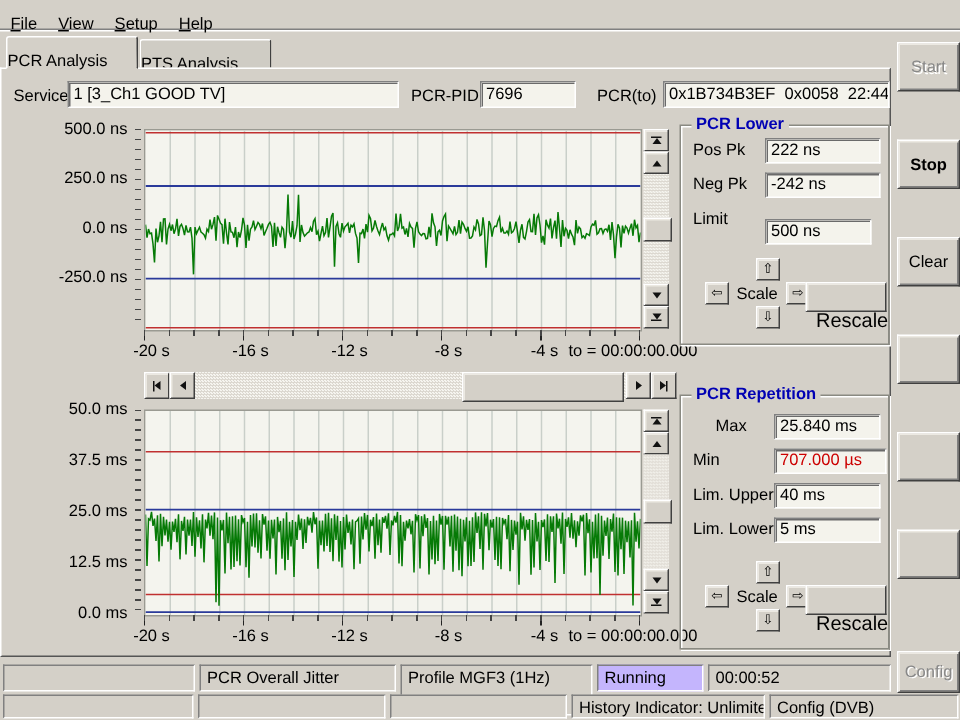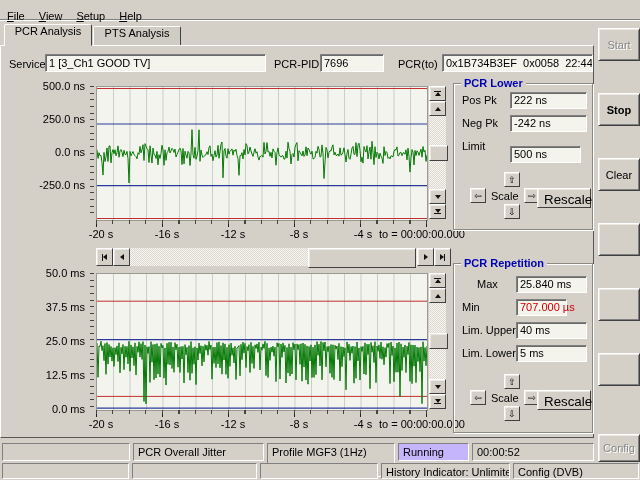--- a/index.html
+++ b/index.html
@@ -3,23 +3,23 @@
 <meta charset="utf-8">
 <style>
   html,body{margin:0;padding:0;}
   .app{position:relative;width:640px;height:480px;background:#d4d0c8;
        font-family:"Liberation Sans",sans-serif;font-size:11px;color:#000;overflow:hidden;}
   
   .menubar{position:absolute;left:0;top:0;width:640px;height:19px;display:flex;align-items:center;
            border-bottom:1px solid #808080;box-shadow:0 1px 0 #ffffff;}
   .menu-item{padding:2px 7px;cursor:default;margin-top:12px;}
   
-  .tab{position:absolute;box-sizing:border-box;background:#d4d0c8;text-align:center;
+  .tab{position:absolute;box-sizing:border-box;background:#d4d0c8;text-align:left;
        border:1px solid;border-color:#ffffff #404040 transparent #ffffff;
-       border-top-left-radius:2px;border-top-right-radius:2px;padding-top:0;}
+       border-top-left-radius:2px;border-top-right-radius:2px;padding-top:10px;}
   .tab.active{left:4px;top:24px;width:88px;height:22px;z-index:5;}
   .tab.inactive{left:93px;top:26px;width:88px;height:20px;z-index:1;background:#cfccc4;}
   
   .content{position:absolute;left:0;top:45px;width:594px;height:393px;box-sizing:border-box;
            background:#d4d0c8;border:1px solid;border-color:#ffffff #555 #555 #ffffff;z-index:2;}
   .lbl{position:absolute;white-space:nowrap;}
   .field{position:absolute;box-sizing:border-box;padding:2px 3px;white-space:pre;overflow:hidden;
          background:#f4f3ec;border:1px solid;border-color:#808080 #ffffff #ffffff #808080;
          box-shadow:inset 1px 1px 0 #6a6a6a;}
   
@@ -59,21 +59,21 @@
   .gf-label{position:absolute;white-space:nowrap;}
   .gf-value{position:absolute;box-sizing:border-box;height:17px;padding:1px 3px;white-space:nowrap;
             background:#f4f3ec;border:1px solid;border-color:#808080 #ffffff #ffffff #808080;
             box-shadow:inset 1px 1px 0 #6a6a6a;}
   .value-red{color:#cc0000;}
   .mini-btn{position:absolute;width:16px;height:15px;box-sizing:border-box;padding:0;
             background:#d4d0c8;border:1px solid;border-color:#ffffff #404040 #404040 #ffffff;
             box-shadow:inset 1px 1px 0 #ece9e2;font-size:9px;line-height:12px;text-align:center;
             font-family:"DejaVu Sans",sans-serif;}
   .rescale-btn{position:absolute;width:54px;height:20px;box-sizing:border-box;text-align:center;
-            padding-top:3px;background:#d4d0c8;border:1px solid;border-color:#ffffff #404040 #404040 #ffffff;
+            padding-top:17px;background:#d4d0c8;border:1px solid;border-color:#ffffff #404040 #404040 #ffffff;
             box-shadow:inset 1px 1px 0 #ece9e2;}
   
   .action-btn{position:absolute;left:598px;width:42px;height:33px;box-sizing:border-box;
             background:#d4d0c8;border:1px solid;border-color:#ffffff #404040 #404040 #ffffff;
             box-shadow:inset 1px 1px 0 #ece9e2, inset -1px -1px 0 #808080;
             display:flex;align-items:center;justify-content:center;}
   .action-btn.disabled{color:#888;text-shadow:1px 1px 0 #fff;}
   .action-btn.bold{font-weight:bold;}
   
   .status-panel{position:absolute;box-sizing:border-box;padding:2px 4px;white-space:nowrap;overflow:hidden;
@@ -267,21 +267,21 @@
     <div class="xlabel" style="left:212px;top:372px">-12 s</div>
     <div class="xlabel" style="left:278px;top:372px">-8 s</div>
     <div class="xlabel" style="left:342px;top:372px">-4 s</div>
     <div class="xend" style="left:378px;top:372px">to = 00:00:00.000</div>
 
     <div class="group" style="left:452px;top:217px;width:140px;height:170px">
       <div class="group-title">PCR Repetition</div>
       <span class="gf-label" style="left:23px;top:14px">Max</span>
       <div class="gf-value" style="left:62px;top:12px;width:71px">25.840 ms</div>
       <span class="gf-label" style="left:8px;top:37px">Min</span>
-      <div class="gf-value value-red" style="left:62px;top:35px;width:51px">707.000 µs</div>
+      <div class="gf-value value-red" style="left:62px;top:35px;width:75px">707.000 µs</div>
       <span class="gf-label" style="left:8px;top:60px">Lim. Upper</span>
       <div class="gf-value" style="left:62px;top:58px;width:71px">40 ms</div>
       <span class="gf-label" style="left:8px;top:83px">Lim. Lower</span>
       <div class="gf-value" style="left:62px;top:81px;width:71px">5 ms</div>
       <button class="mini-btn" style="left:50px;top:110px">⇧</button>
       <button class="mini-btn" style="left:16px;top:126px">⇦</button>
       <span class="gf-label" style="left:37px;top:128px">Scale</span>
       <button class="mini-btn" style="left:70px;top:126px">⇨</button>
       <button class="mini-btn" style="left:50px;top:142px">⇩</button>
       <button class="rescale-btn" style="left:83px;top:126px">Rescale</button>

